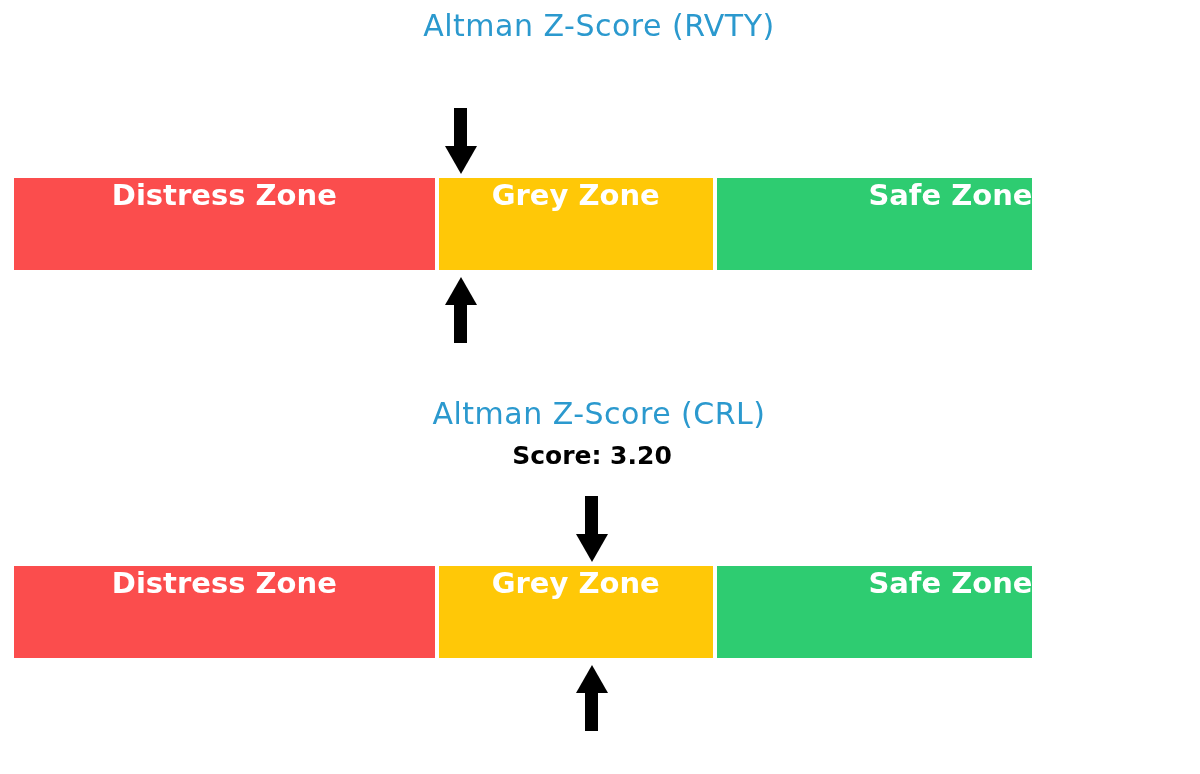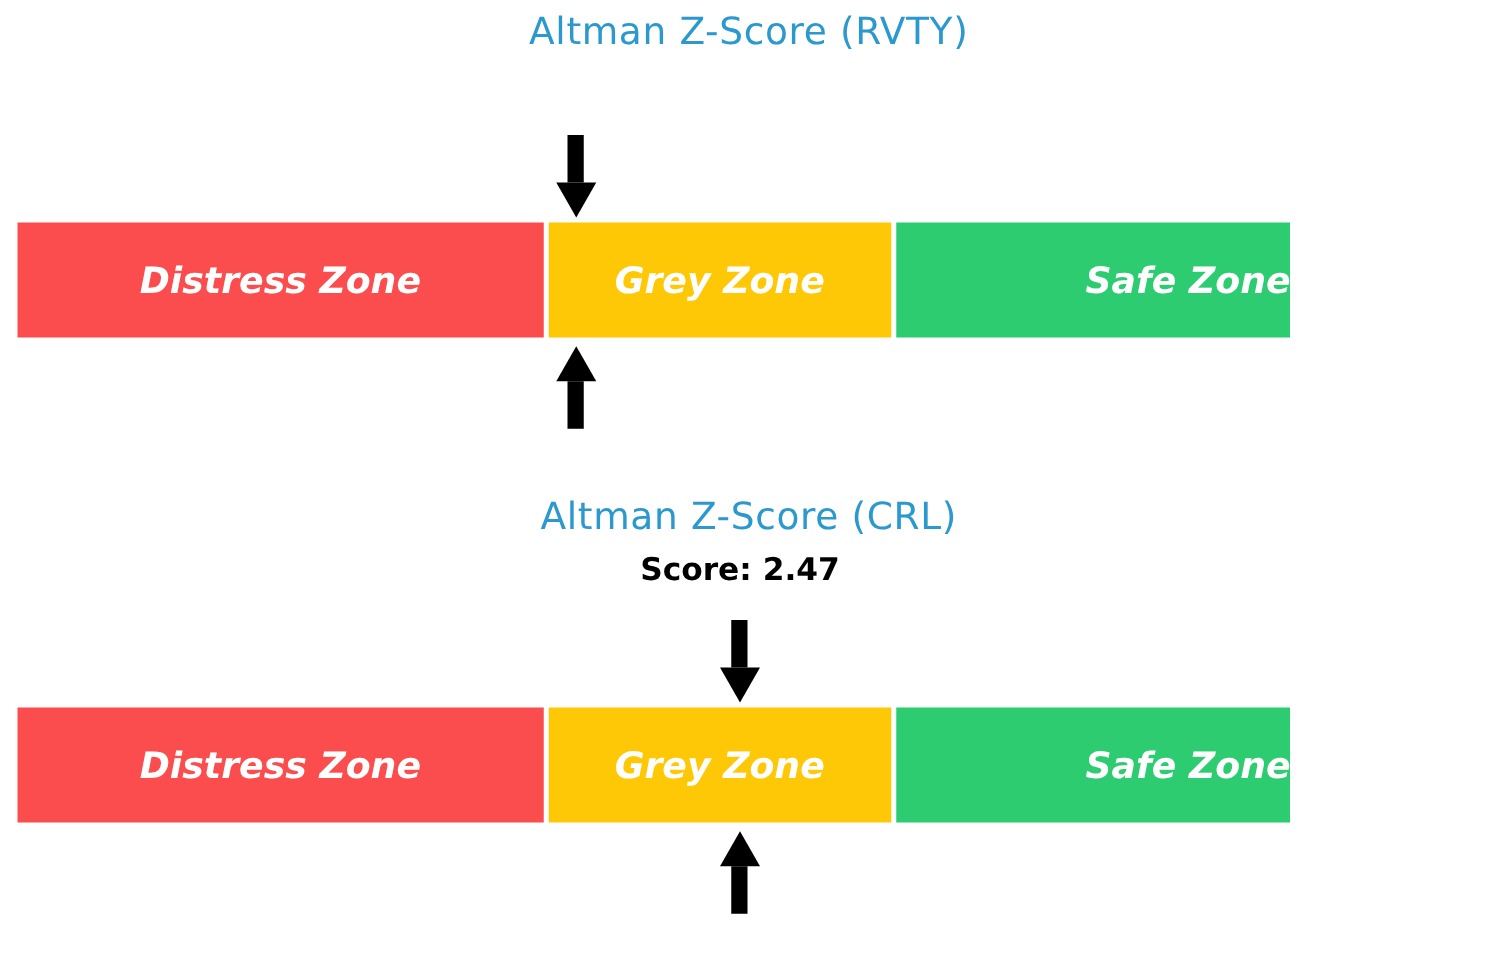--- a/index.html
+++ b/index.html
@@ -73,23 +73,21 @@
     left: 0;
     width: 100%;
     height: 92px;
     display: flex;
     gap: 4px;
   }
   .zone {
     flex-basis: 0;
     flex-shrink: 1;
     display: flex;
-    align-items: center;
     justify-content: center;
-    font-style: italic;
   }
   .zone-label {
     color: #ffffff;
     font-weight: 700;
     font-size: 29px;
     white-space: nowrap;
   }
 </style>
 </head>
 <body style="background: rgb(255, 255, 255);">
@@ -114,21 +112,21 @@
       </div>
     </div>
     <div class="arrow arrow-up" style="left: 38.2%;">
       <div class="head head-up"></div>
       <div class="shaft"></div>
     </div>
   </section>
 
   <section class="chart" id="chart-1">
     <h2 class="title" style="color: rgb(43, 153, 206);">Altman Z-Score (CRL)</h2>
-    <div class="score" style="left: 49.4%;">Score: 2.47</div>
+    <div class="score" style="left: 49.4%;">Score: 3.20</div>
     <div class="arrow arrow-down" style="left: 49.4%;">
       <div class="shaft"></div>
       <div class="head head-down"></div>
     </div>
     <div class="bar">
       <div class="zone" style="flex-grow: 1.81; background: rgb(251, 77, 77);">
         <span class="zone-label">Distress Zone</span>
       </div>
       <div class="zone" style="flex-grow: 1.18; background: rgb(255, 200, 7);">
         <span class="zone-label">Grey Zone</span>

